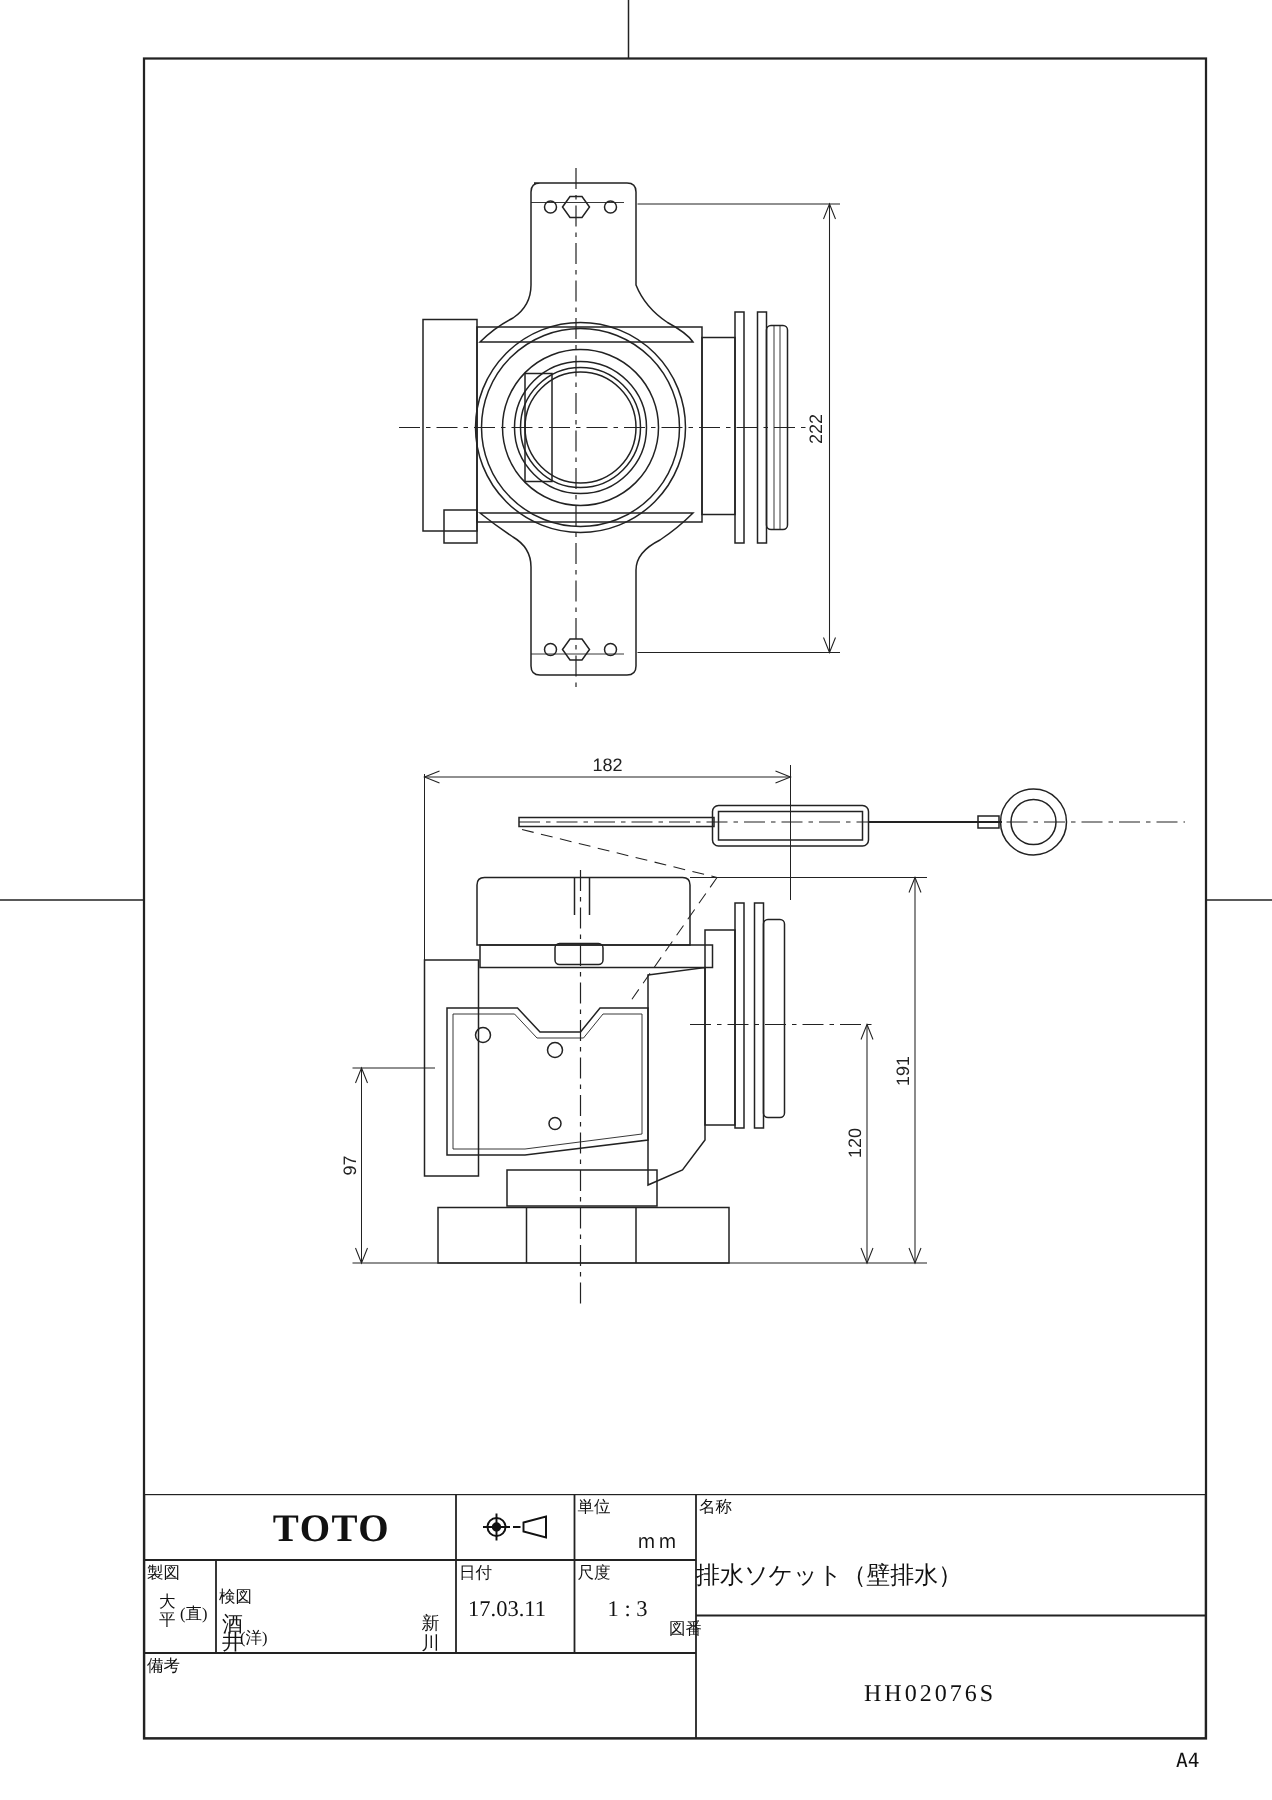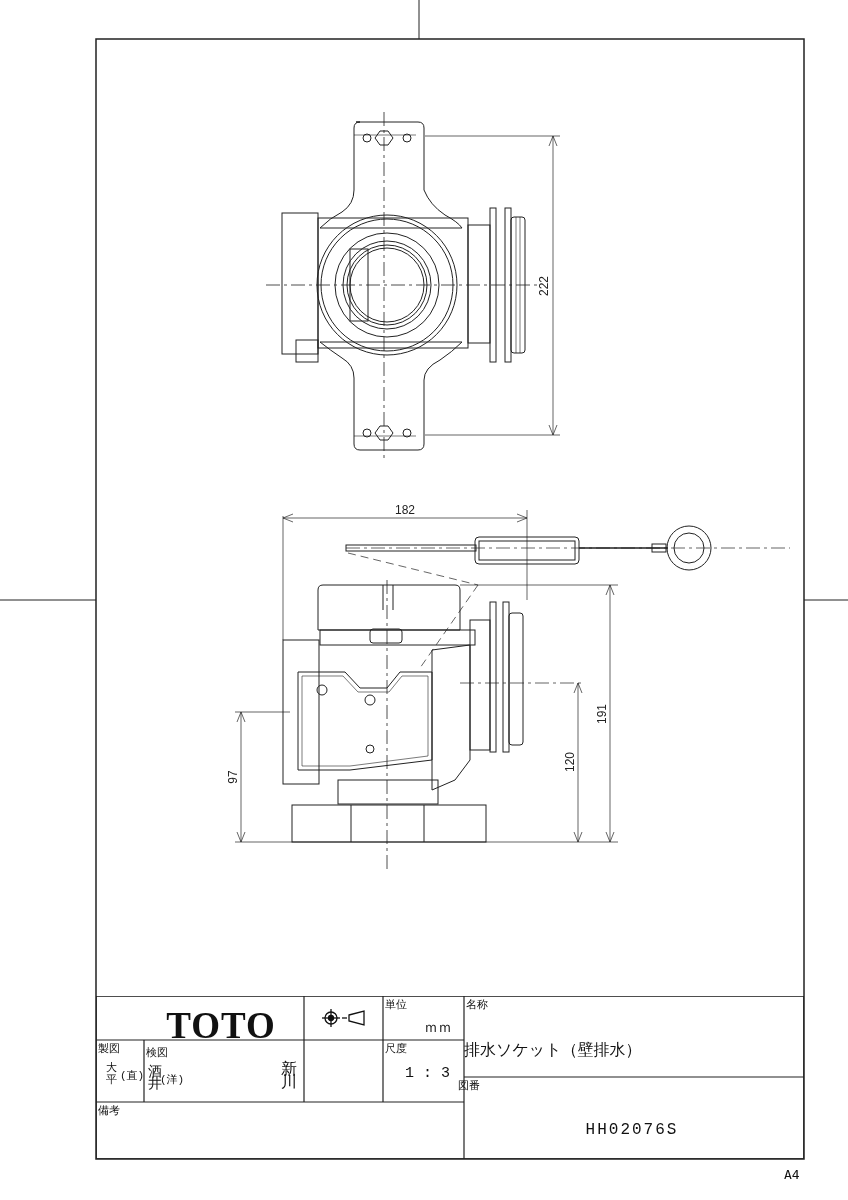--- a/index.html
+++ b/index.html
@@ -1,23 +1,23 @@
 <!DOCTYPE html>
 <html><head>
 <meta charset="utf-8">
 <style>
   html, body { margin: 0; padding: 0; background: #ffffff; }
   body { width: 848px; height: 1200px; position: relative; overflow: hidden; font-family: "Liberation Sans", sans-serif; color: #111; }
   #sheet { position: absolute; left: 0; top: 0; width: 848px; height: 1200px; }
   .tb { position: absolute; left: 96px; top: 996px; width: 708px; height: 163px; }
   .cell { position: absolute; box-sizing: border-box; }
   .lbl { position: absolute; left: 2px; top: 1px; font-size: 11px; font-family: "DejaVu Sans", sans-serif; }
-  .logo { position: absolute; left: 0; right: 0; top: 8px; text-align: center; font-family: "Liberation Serif", serif; font-weight: bold; font-size: 37px; letter-spacing: 1px; padding-left: 42px; }
-  .val { position: absolute; font-family: Liberation Mono, monospace; }
-  .mono { font-family: Liberation Mono, monospace; padding-left: 12px; }
+  .logo { position: absolute; left: 0; right: 0; top: 8px; text-align: center; font-family: "Liberation Serif", serif; font-weight: bold; font-size: 26px; letter-spacing: 1px; padding-left: 42px; }
+  .val { position: absolute; font-family: Liberation Serif, serif; }
+  .mono { font-family: Liberation Serif, serif; padding-left: 12px; }
   .a4 { position: absolute; left: 784px; top: 1167px; font-size: 13px; font-family: "DejaVu Sans Mono", monospace; }
   .dimtxt { font-family: "Liberation Sans", sans-serif; font-size: 12px; fill: #222; }
 </style>
 </head>
 <body>
 
 <div id="sheet">
 
 <svg width="848" height="1200" viewBox="0 0 848 1200" xmlns="http://www.w3.org/2000/svg" style="position:absolute;left:0;top:0">
   <g stroke="#222" fill="none" stroke-width="1">
@@ -177,44 +177,48 @@
     <span class="lbl">単位</span>
     <span class="val" style="right:16px;top:23px;font-size:14px">ｍｍ</span>
   </div>
 
   <div class="cell" style="left:0;top:44px;width:48px;height:62px">
     <span class="lbl">製図</span>
     <span class="val" style="left:10px;top:22px;font-size:11px;line-height:12px;width:12px;word-break:break-all">大平</span>
     <span class="val" style="left:24px;top:28px;font-size:11px">(直)</span>
   </div>
 
-  <div class="cell" style="left:48px;top:48px;width:160px;height:78px">
+  <div class="cell" style="left:48px;top:60px;width:160px;height:78px">
     <span class="lbl">検図</span>
     <span class="val" style="left:4px;top:22px;font-size:14px;line-height:12px;width:12px;word-break:break-all">酒井</span>
     <span class="val" style="left:16px;top:28px;font-size:11px">(洋)</span>
-    <span class="val" style="right:10px;top:20px;font-size:16px;line-height:13px;width:13px;word-break:break-all">新川</span>
-  </div>
-
+    <span class="val" style="right:10px;top:20px;font-size:12px;line-height:13px;width:13px;word-break:break-all">新川</span>
+  </div>
+
+  <div class="cell" style="left:208px;top:44px;width:79px;height:62px">
+    <span class="lbl">日付</span>
+    <span class="val" style="left:8px;top:25px;font-size:15px">17.03.11</span>
+  </div>
 
   <div class="cell" style="left:287px;top:44px;width:101px;height:62px">
     <span class="lbl">尺度</span>
     <span class="val" style="left:22px;top:25px;font-size:15px">1 : 3</span>
   </div>
 
   <div class="cell" style="left:0;top:106px;width:368px;height:72px">
     <span class="lbl">備考</span>
     <span class="val" style="left:10px;top:22px;font-size:12px"></span>
   </div>
 
   <div class="cell" style="left:368px;top:0;width:340px;height:81px">
     <span class="lbl">名称</span>
     <span class="val" style="left:0;right:0;top:44px;text-align:left;font-size:16px">排水ソケット（壁排水）</span>
   </div>
 
-  <div class="cell" style="left:360px;top:81px;width:340px;height:82px">
+  <div class="cell" style="left:348px;top:81px;width:340px;height:82px">
     <span class="lbl">図番</span>
     <span class="val mono" style="left:0;right:0;top:44px;text-align:center;font-size:16px;letter-spacing:2px">HH02076S</span>
   </div>
 </div>
 
 <div class="a4">A4</div>
 
 </div>
 
 </body></html>

